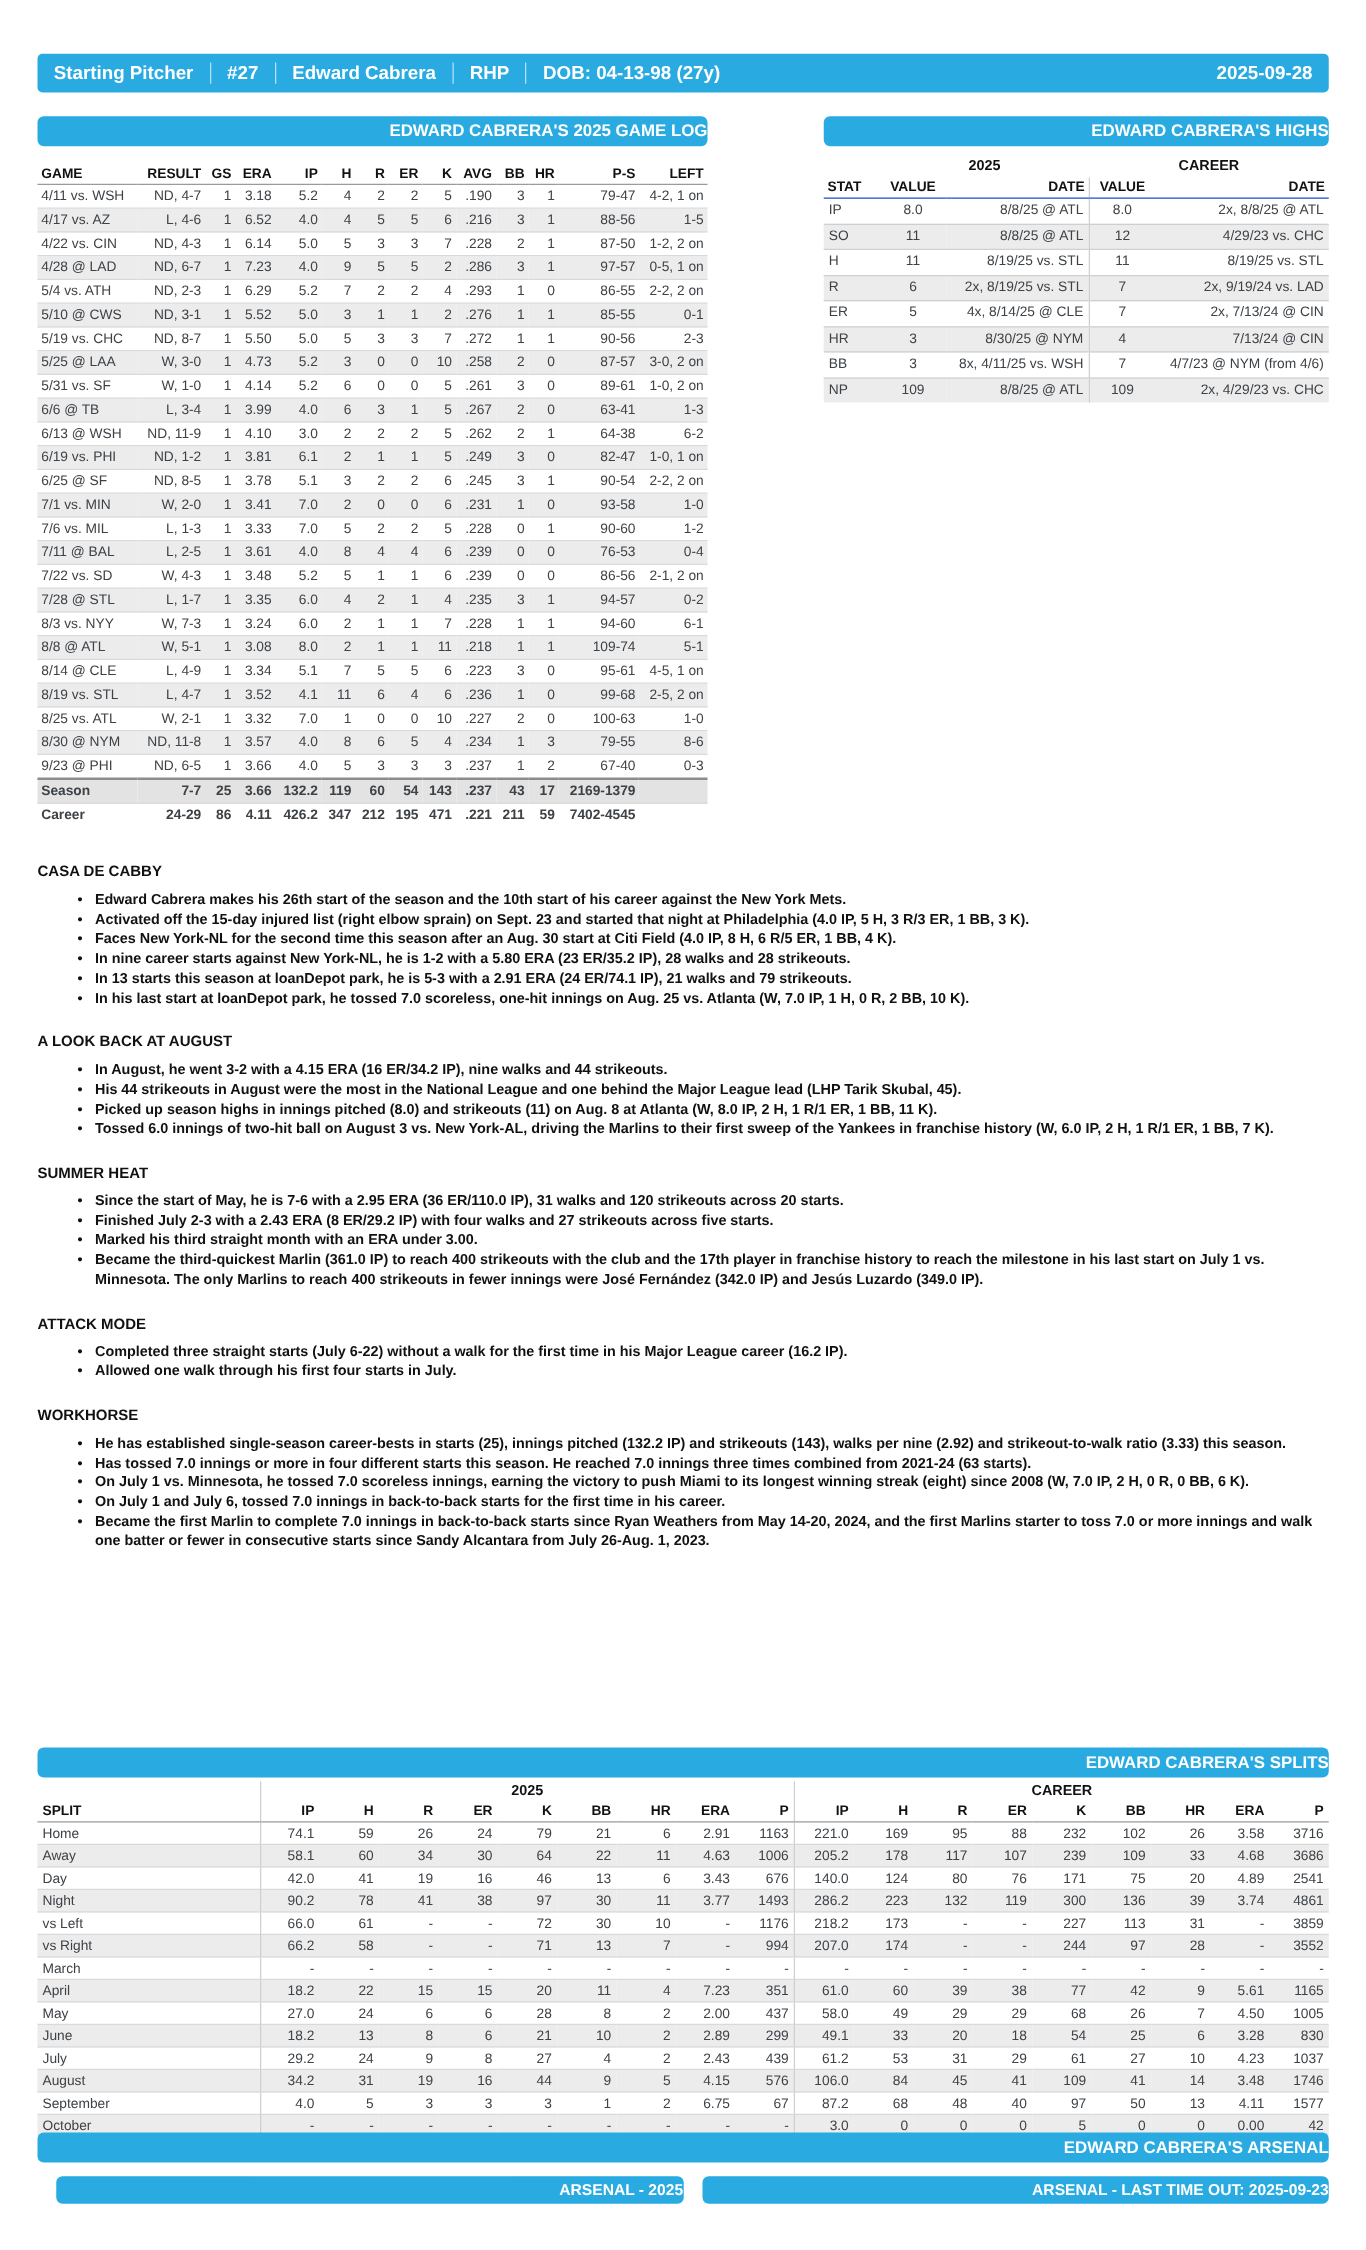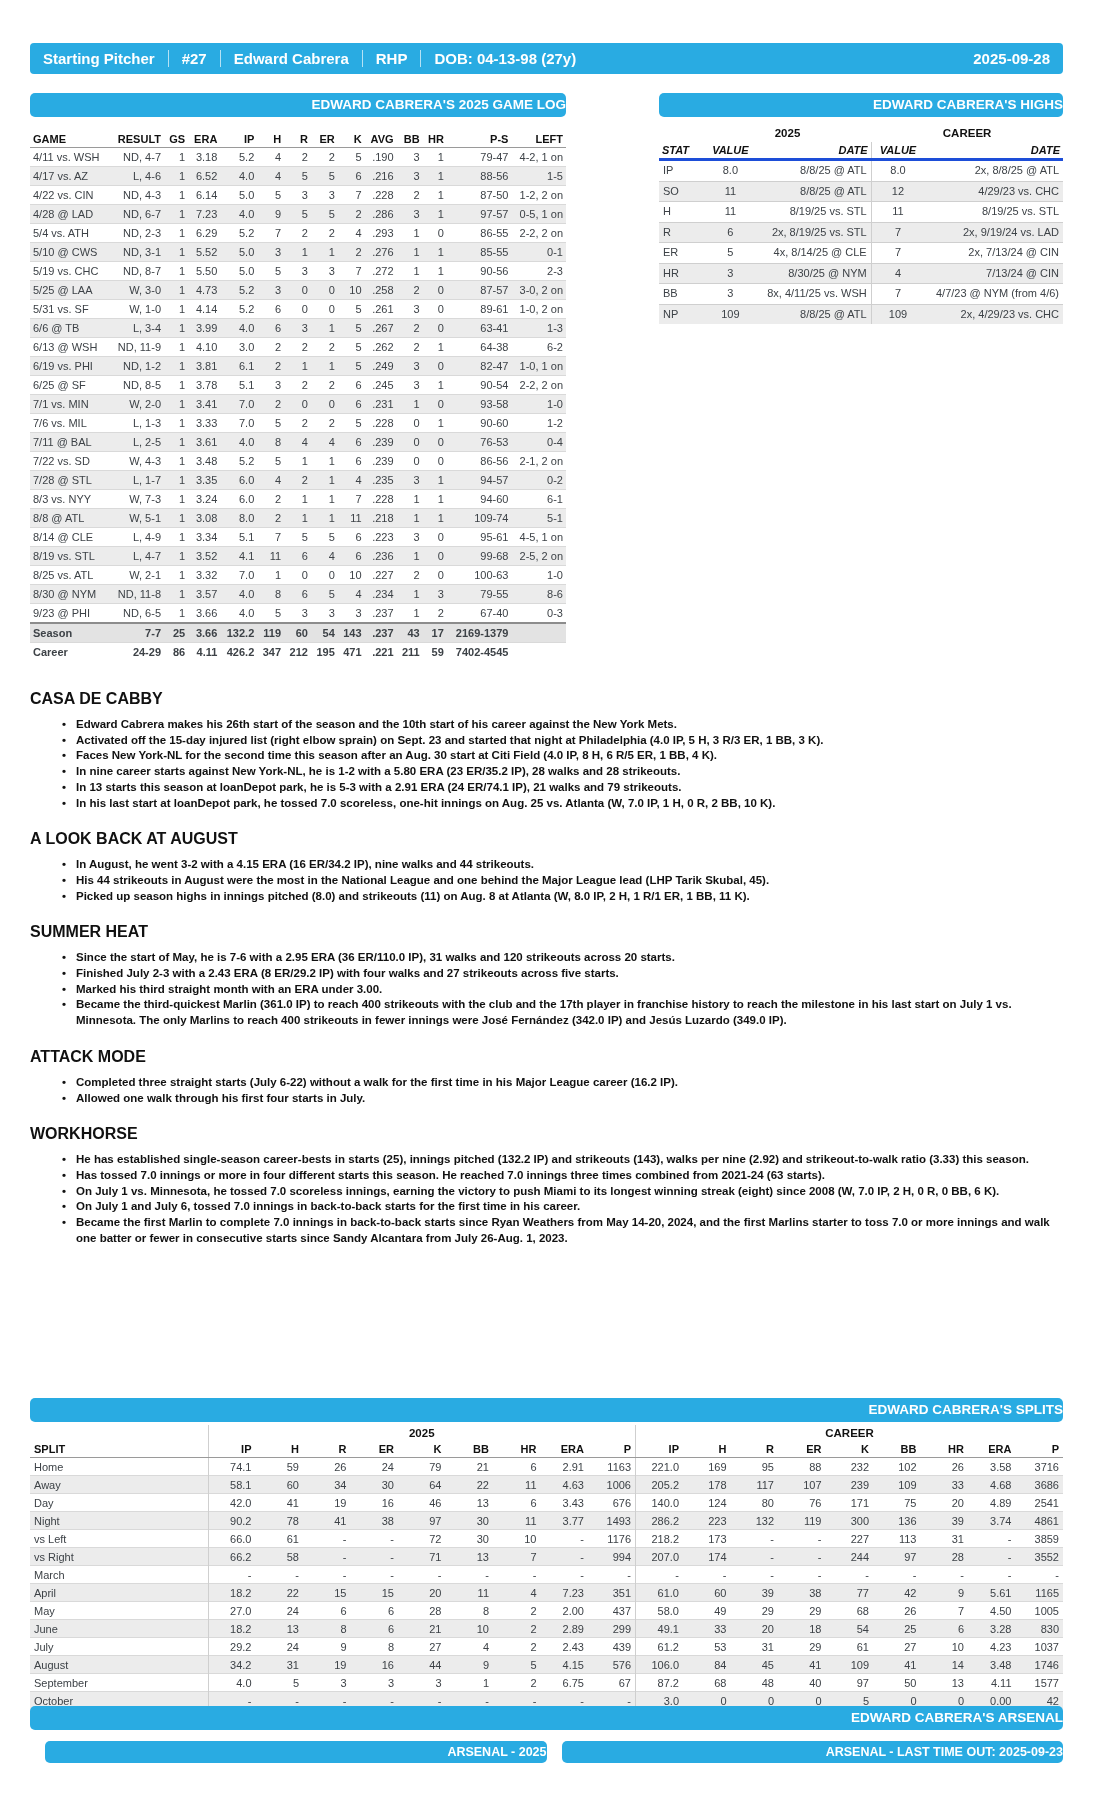--- a/index.html
+++ b/index.html
@@ -45,33 +45,33 @@
   .gamelog tbody.summary tr:first-child{background:#e3e3e3;border-top:2px solid #8c8c8c;}
 
   
   .highs table{margin-top:7px;table-layout:fixed;}
   .highs col.c-stat{width:44px;}
   .highs col.c-val{width:52px;}
   .highs col.c-date{width:112px;}
   .highs col.c-val2{width:52px;}
   .highs col.c-date2{width:136px;}
   .highs tr.group th{font-size:11.5px;text-align:center;padding:3px 0;}
-  .highs tr.colhead th{border-bottom:3px solid #1d4ed8;padding:2px 3px;text-align:right;font-style:italic;}
+  .highs tr.colhead th{border-bottom:1px solid #1d4ed8;padding:2px 3px;text-align:right;}
   .highs tr.colhead th:nth-child(1){text-align:left;}
   .highs tr.colhead th:nth-child(2),.highs tr.colhead th:nth-child(4){text-align:center;}
   .highs td{padding:3px 4px;border-top:1px solid #cfcfcf;line-height:13.5px;}
   .highs td:nth-child(1){text-align:left;}
   .highs td:nth-child(2),.highs td:nth-child(4){text-align:center;}
   .highs td:nth-child(3),.highs td:nth-child(5){text-align:right;}
   .highs td:nth-child(4),.highs tr.colhead th:nth-child(4){border-left:1px solid #cfcfcf;}
   .highs tbody tr:nth-child(even){background:#ececec;}
 
   
   .notes{top:690px;}
-  .notes h3{font-size:16px;margin:0 0 9px 0;}
+  .notes h3{font-size:12px;margin:0 0 9px 0;}
   .notes ul{margin:0 0 19px 0;padding:0 0 0 46px;list-style:none;font-weight:bold;}
   .notes li{font-size:11.5px;line-height:15.7px;position:relative;color:#111;}
   .notes li::before{content:"\2022";position:absolute;left:-14px;}
 
   
   .splits{top:1398px;}
   .splits table{margin-top:3px;table-layout:fixed;}
   .splits col.c-split{width:178px;}
   .splits tr.group th{font-size:11.5px;text-align:center;padding:2px 0;}
   .splits tr.colhead th{border-bottom:1px solid #9a9a9a;padding:2px 4px;text-align:right;}
@@ -660,20 +660,21 @@
       <li>Faces New York-NL for the second time this season after an Aug. 30 start at Citi Field (4.0 IP, 8 H, 6 R/5 ER, 1 BB, 4 K).</li>
       <li>In nine career starts against New York-NL, he is 1-2 with a 5.80 ERA (23 ER/35.2 IP), 28 walks and 28 strikeouts.</li>
       <li>In 13 starts this season at loanDepot park, he is 5-3 with a 2.91 ERA (24 ER/74.1 IP), 21 walks and 79 strikeouts.</li>
       <li>In his last start at loanDepot park, he tossed 7.0 scoreless, one-hit innings on Aug. 25 vs. Atlanta (W, 7.0 IP, 1 H, 0 R, 2 BB, 10 K).</li>
     </ul>
     <h3>A LOOK BACK AT AUGUST</h3>
     <ul>
       <li>In August, he went 3-2 with a 4.15 ERA (16 ER/34.2 IP), nine walks and 44 strikeouts.</li>
       <li>His 44 strikeouts in August were the most in the National League and one behind the Major League lead (LHP Tarik Skubal, 45).</li>
       <li>Picked up season highs in innings pitched (8.0) and strikeouts (11) on Aug. 8 at Atlanta (W, 8.0 IP, 2 H, 1 R/1 ER, 1 BB, 11 K).</li>
+      <li>Tossed 6.0 innings of two-hit ball on August 3 vs. New York-AL, driving the Marlins to their first sweep of the Yankees in franchise history (W, 6.0 IP, 2 H, 1 R/1 ER, 1 BB, 7 K).</li>
     </ul>
     <h3>SUMMER HEAT</h3>
     <ul>
       <li>Since the start of May, he is 7-6 with a 2.95 ERA (36 ER/110.0 IP), 31 walks and 120 strikeouts across 20 starts.</li>
       <li>Finished July 2-3 with a 2.43 ERA (8 ER/29.2 IP) with four walks and 27 strikeouts across five starts.</li>
       <li>Marked his third straight month with an ERA under 3.00.</li>
       <li>Became the third-quickest Marlin (361.0 IP) to reach 400 strikeouts with the club and the 17th player in franchise history to reach the milestone in his last start on July 1 vs. Minnesota. The only Marlins to reach 400 strikeouts in fewer innings were José Fernández (342.0 IP) and Jesús Luzardo (349.0 IP).</li>
     </ul>
     <h3>ATTACK MODE</h3>
     <ul>

